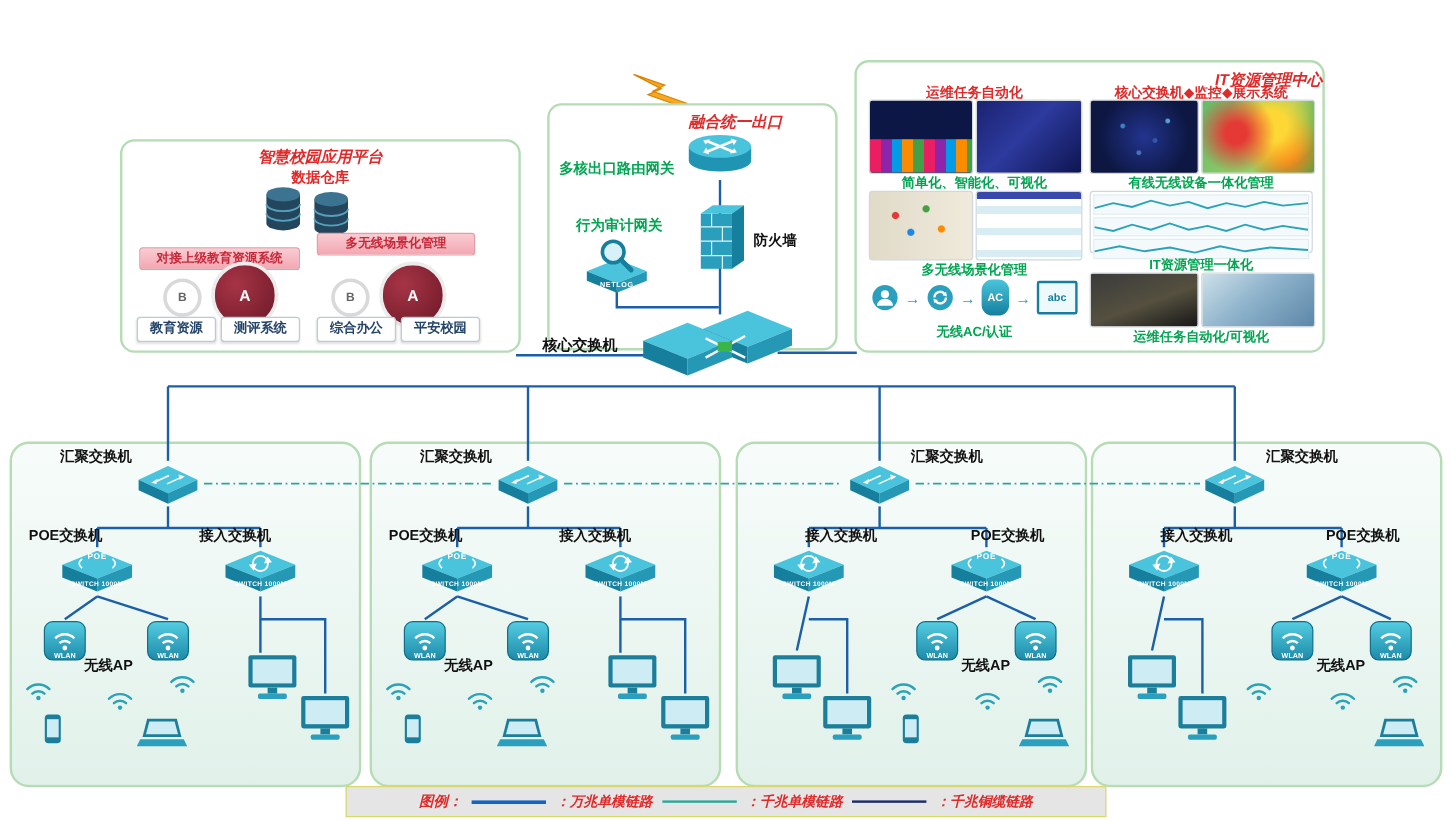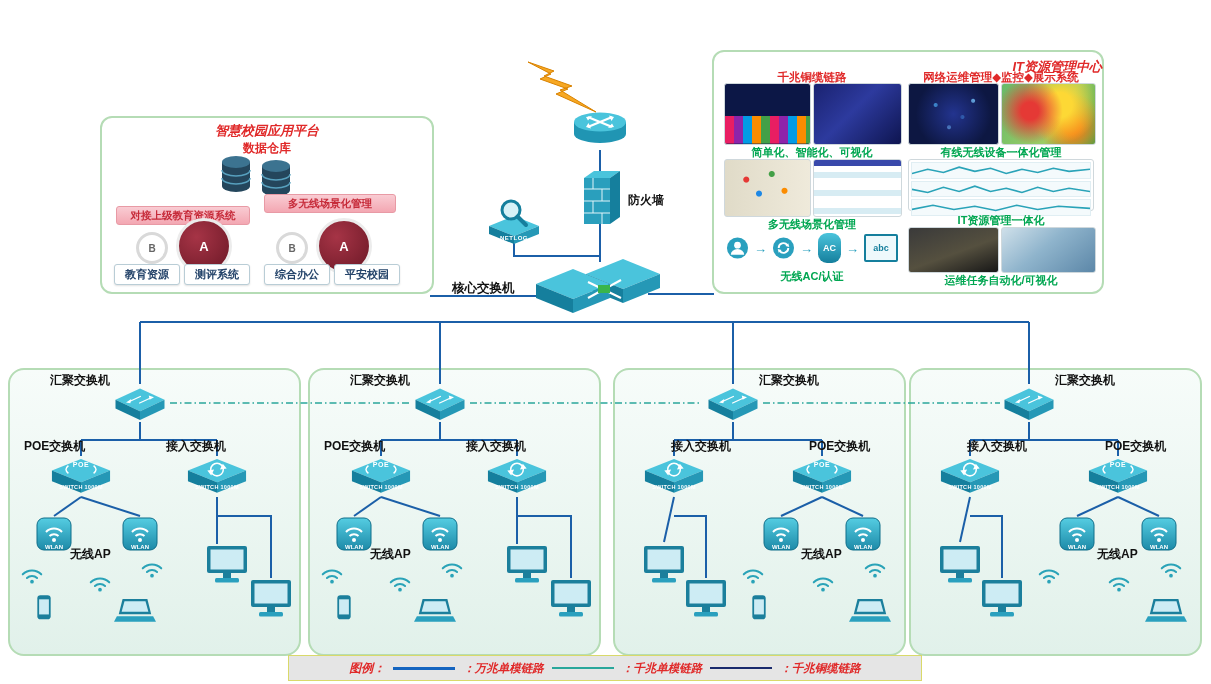--- a/index.html
+++ b/index.html
@@ -245,20 +245,25 @@
         <path d="M4,24 a14,6 0 0 0 28,0" fill="none" stroke="#57a0be" stroke-width="1.5"></path>
       </symbol>
     </defs>
   </svg>
 
 
   <svg class="bolt" viewBox="0 0 76 56">
     <path d="M4,2 L30,11 L20,16 L48,26 L36,30 L72,52 L32,34 L44,29 L16,19 L27,14 Z" fill="#f7a823" stroke="#d98200" stroke-width="1"></path>
   </svg>
 
+  <div class="panel" style="left:456px;top:86px;width:238px;height:202px;">
+    <span class="red-title" style="left:116px;top:5px;">融合统一出口</span>
+    <span class="g-lbl" style="left:8px;top:44px;">多核出口路由网关</span>
+    <span class="g-lbl" style="left:22px;top:92px;">行为审计网关</span>
+  </div>
 
   <div class="panel" style="left:100px;top:116px;width:330px;height:174px;">
     <span class="red-title" style="left:0;top:4px;width:100%;text-align:center;">智慧校园应用平台</span>
     <span class="red-head" style="left:0;top:22px;width:100%;font-size:12px;">数据仓库</span>
     <div class="dev d-db" style="left:116px;top:36px;">
         <svg viewBox="0 0 36 40">
           <use href="#sym-db"></use>
         </svg>
       </div>
     <div class="dev d-db" style="left:156px;top:40px;">
@@ -278,21 +283,21 @@
     </div>
     <span class="appbtn" style="left:12px;top:146px;">教育资源</span>
     <span class="appbtn" style="left:82px;top:146px;">测评系统</span>
     <span class="appbtn" style="left:162px;top:146px;">综合办公</span>
     <span class="appbtn" style="left:232px;top:146px;">平安校园</span>
   </div>
 
   <div class="panel" style="left:712px;top:50px;width:388px;height:240px;">
     <span class="red-title" style="left:0;top:6px;width:100%;text-align:right;">IT资源管理中心</span>
     <div class="itcol" style="left:10px;width:176px;">
-      <span class="red-head" style="left:0;top:18px;width:100%;">千兆铜缆链路</span>
+      <span class="red-head" style="left:0;top:18px;width:100%;">运维任务自动化</span>
       <div class="tile t-appgrid" style="left:0;top:31px;width:85px;height:60px;"></div>
       <div class="tile t-dark2" style="left:89px;top:31px;width:87px;height:60px;"></div>
       <span class="g-cap" style="left:0;top:93px;">简单化、智能化、可视化</span>
       <div class="tile t-map" style="left:0;top:107px;width:85px;height:56px;"></div>
       <div class="tile t-whitedash" style="left:89px;top:107px;width:87px;height:56px;"></div>
       <span class="g-cap" style="left:0;top:165px;">多无线场景化管理</span>
       <div class="ac-row" style="left:2px;top:179px;width:172px;height:34px;">
         <svg viewBox="0 0 24 24">
           <circle cx="12" cy="12" r="11" fill="#2aa0be"></circle>
             <circle cx="12" cy="9" r="3.5" fill="#fff"></circle>
@@ -311,21 +316,21 @@
           <span>AC</span>
         </div>
         <span class="ac-arrow">→</span>
         <div class="ac-mon">
           <span>abc</span>
         </div>
       </div>
       <span class="g-cap" style="left:0;top:217px;">无线AC/认证</span>
     </div>
     <div class="itcol" style="left:194px;width:186px;">
-      <span class="red-head" style="left:0;top:18px;width:100%;">网络运维管理◆监控◆展示系统</span>
+      <span class="red-head" style="left:0;top:18px;width:100%;">核心交换机◆监控◆展示系统</span>
       <div class="tile t-netgraph" style="left:0;top:31px;width:89px;height:60px;"></div>
       <div class="tile t-heatmap" style="left:93px;top:31px;width:93px;height:60px;"></div>
       <span class="g-cap" style="left:0;top:93px;">有线无线设备一体化管理</span>
       <div class="tile t-charts" style="left:0;top:107px;width:186px;height:52px;">
         <div class="strip">
             <svg viewBox="0 0 170 14" preserveAspectRatio="none">
               <polyline points="0,10 15,6 30,9 45,4 60,8 75,5 90,10 105,6 120,9 135,5 150,8 170,6" fill="none" stroke="#2aa3b8" stroke-width="1.5"></polyline>
             </svg>
           </div>
         <div class="strip">

